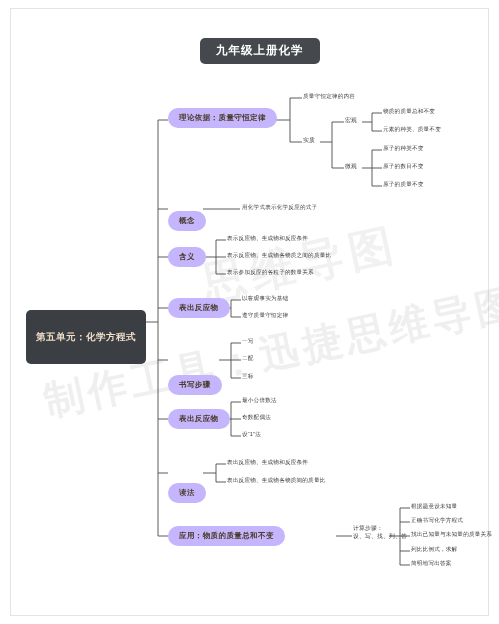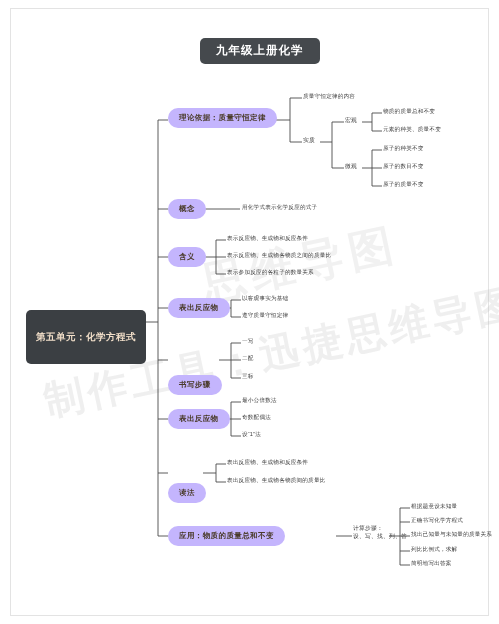--- a/index.html
+++ b/index.html
@@ -212,21 +212,21 @@
 
   <div class="node txt-mid" style="left:345px; top:118px;">宏观</div>
   <div class="node txt" style="left:383px; top:109px;">物质的质量总和不变</div>
   <div class="node txt" style="left:383px; top:127px;">元素的种类、质量不变</div>
 
   <div class="node txt-mid" style="left:345px; top:164px;">微观</div>
   <div class="node txt" style="left:383px; top:146px;">原子的种类不变</div>
   <div class="node txt" style="left:383px; top:164px;">原子的数目不变</div>
   <div class="node txt" style="left:383px; top:182px;">原子的质量不变</div>
 
-  <div class="node pill" style="left:168px; top:199px;">概念</div>
+  <div class="node pill" style="left:168px; top:211px;">概念</div>
   <div class="node txt" style="left:242px; top:205px;">用化学式表示化学反应的式子</div>
 
   <div class="node pill" style="left:168px; top:247px;">含义</div>
   <div class="node txt" style="left:227px; top:236px;">表示反应物、生成物和反应条件</div>
   <div class="node txt" style="left:227px; top:253px;">表示反应物、生成物各物质之间的质量比</div>
   <div class="node txt" style="left:227px; top:270px;">表示参加反应的各粒子的数量关系</div>
 
   <div class="node pill" style="left:168px; top:298px;">表出反应物</div>
   <div class="node txt" style="left:242px; top:296px;">以客观事实为基础</div>
   <div class="node txt" style="left:242px; top:313px;">遵守质量守恒定律</div>

